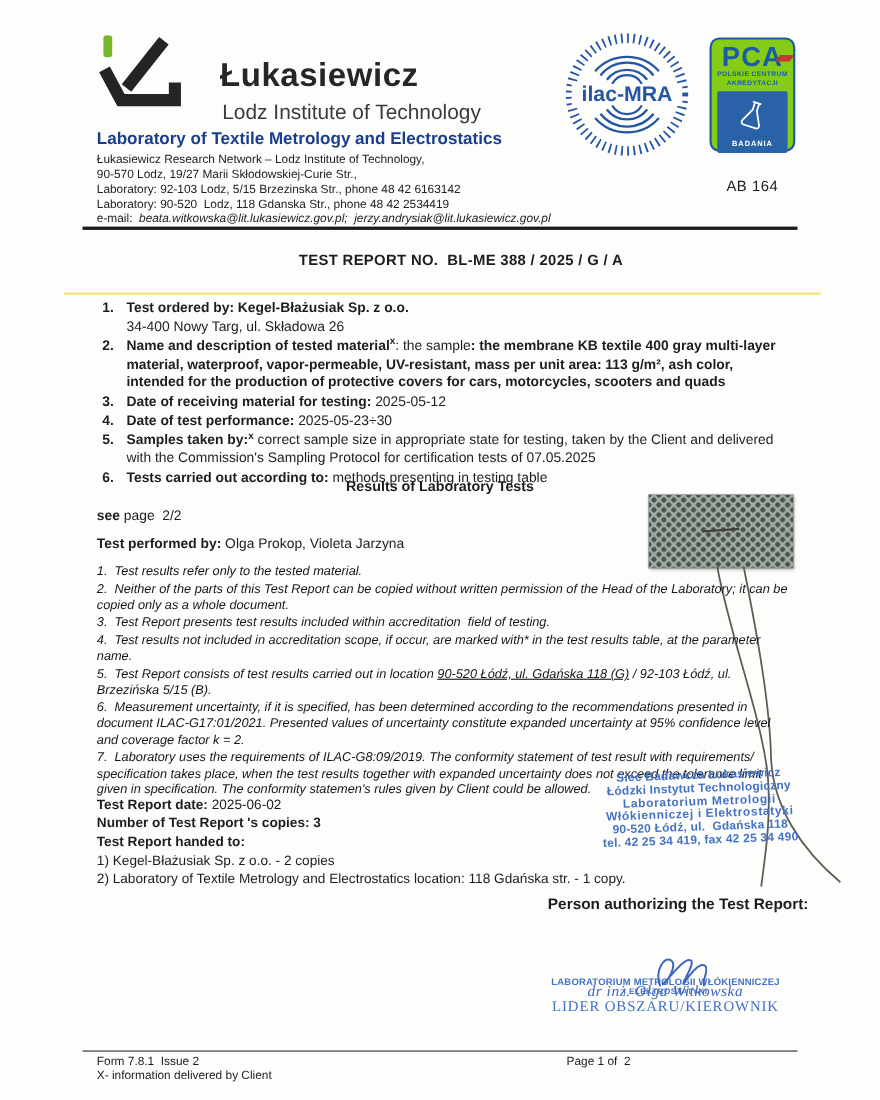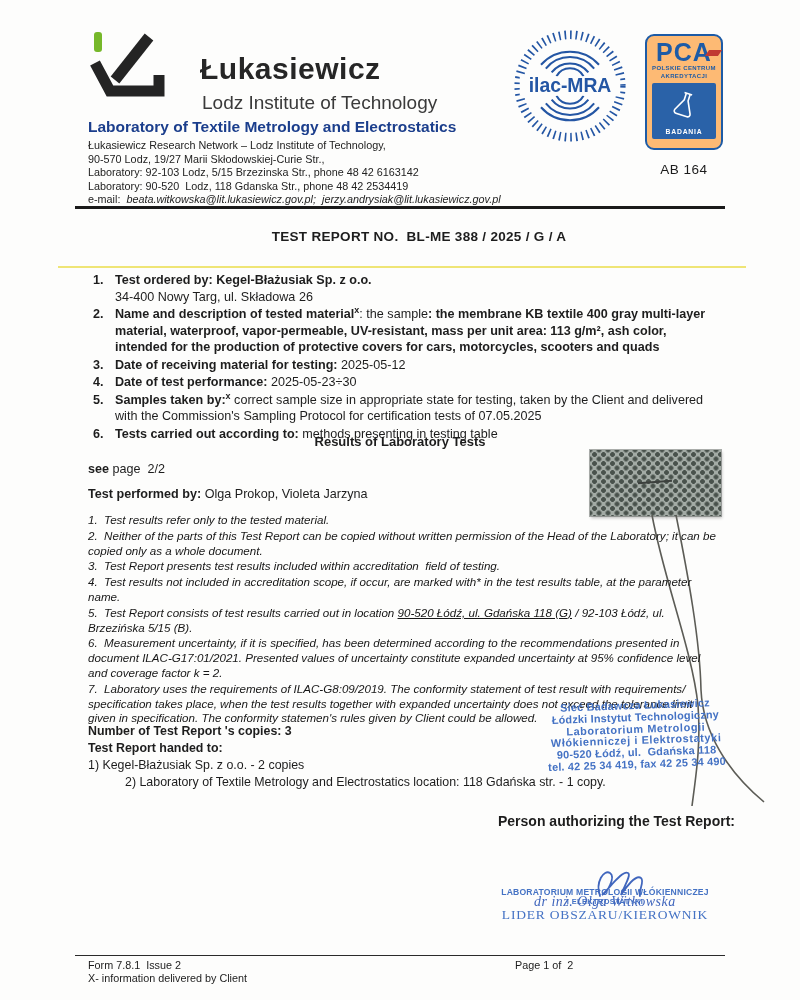--- a/index.html
+++ b/index.html
@@ -58,21 +58,21 @@
   }
   .stamp-addr .bolder { font-weight:800; letter-spacing:.6px; }
   .auth-label { font-size:14px; font-weight:bold;margin-left:20px; }
   .stamp-sign { color:#4472c4; text-align:center; }
   .stamp-sign .l1 { font-size:8.6px; font-weight:600; letter-spacing:.2px; }
   .stamp-sign .l2 { font-size:7.4px; font-weight:600; letter-spacing:.4px; }
   .stamp-sign .l3 { font-family:"Liberation Serif","DejaVu Serif",serif; font-size:13.5px; letter-spacing:.8px; margin-top:1px; }
   .signer { font-family:"Liberation Serif","DejaVu Serif",serif; font-style:italic; font-size:14px; color:#4066bd; letter-spacing:.5px; }
 
   
-  .pca { width:78px; height:116px; border:2px solid #1d5ba6; border-radius:9px; background:#fdba74; text-align:center; padding-top:3px; position:relative; }
+  .pca { width:78px; height:104px; border:2px solid #1d5ba6; border-radius:9px; background:#84cc16; text-align:center; padding-top:3px; position:relative; }
   .pca-word { font-size:25px; font-weight:800; color:#1d5ba6; letter-spacing:1px; line-height:26px; position:relative; display:inline-block; }
   .pca-red { position:absolute; right:1px; top:14px; width:13px; height:6px; background:#c13a32; transform:skewX(-35deg); }
   .pca-sub { font-size:6px; font-weight:bold; color:#1d5ba6; letter-spacing:.4px; line-height:7.5px; }
   .pca-box { margin:3px 5px 0 5px; background:#2a62a8; height:56px; border-radius:2px; position:relative; }
   .pca-badania { position:absolute; bottom:4px; width:100%; text-align:center; color:#fff; font-size:6.8px; font-weight:bold; letter-spacing:.8px; }
   .ab { font-size:13.5px; color:#1c1c1c; text-align:center; margin-top:21px; letter-spacing:.5px; }
 
   .footer-text { font-size:10.8px; line-height:13.5px; color:#1c1c1c;text-align:center; }
 </style>
 </head>
@@ -197,24 +197,25 @@
   <div class="abs stamp-addr" style="left:524px;top:700px;width:224px;">
     <div>Sieć Badawcza Łukasiewicz</div>
     <div>Łódzki Instytut Technologiczny</div>
     <div class="bolder">Laboratorium Metrologii</div>
     <div class="bolder">Włókienniczej i Elektrostatyki</div>
     <div class="t">90-520 Łódź, ul.  Gdańska 118</div>
     <div>tel. 42 25 34 419, fax 42 25 34 490</div>
   </div>
 
   <div class="abs info" style="left:88px;top:723px;width:440px;">
+    <div><span class="b t">Test Report date:</span><span class="t"> 2025-06-02</span></div>
     <div class="b t">Number of Test Report 's copies: 3</div>
     <div class="b t">Test Report handed to:</div>
     <div class="t">1) Kegel-Błażusiak Sp. z o.o. - 2 copies</div>
-    <div class="t" style="width:560px;margin-left:37px;">2) Laboratory of Textile Metrology and Electrostatics location: 118 Gdańska str. - 1 copy.</div>
+    <div class="t" style="width:560px;">2) Laboratory of Textile Metrology and Electrostatics location: 118 Gdańska str. - 1 copy.</div>
   </div>
 
   <div class="abs auth-label t" style="left:478px;top:813px;">Person authorizing the Test Report:</div>
 
   <div class="abs stamp-sign" style="left:480px;top:842px;width:250px;margin-top:45px;">
     <div class="l1">LABORATORIUM METROLOGII WŁÓKIENNICZEJ</div>
     <div class="l2">I ELEKTROSTATYKI</div>
     <div class="l3">LIDER OBSZARU/KIEROWNIK</div>
   </div>
 

